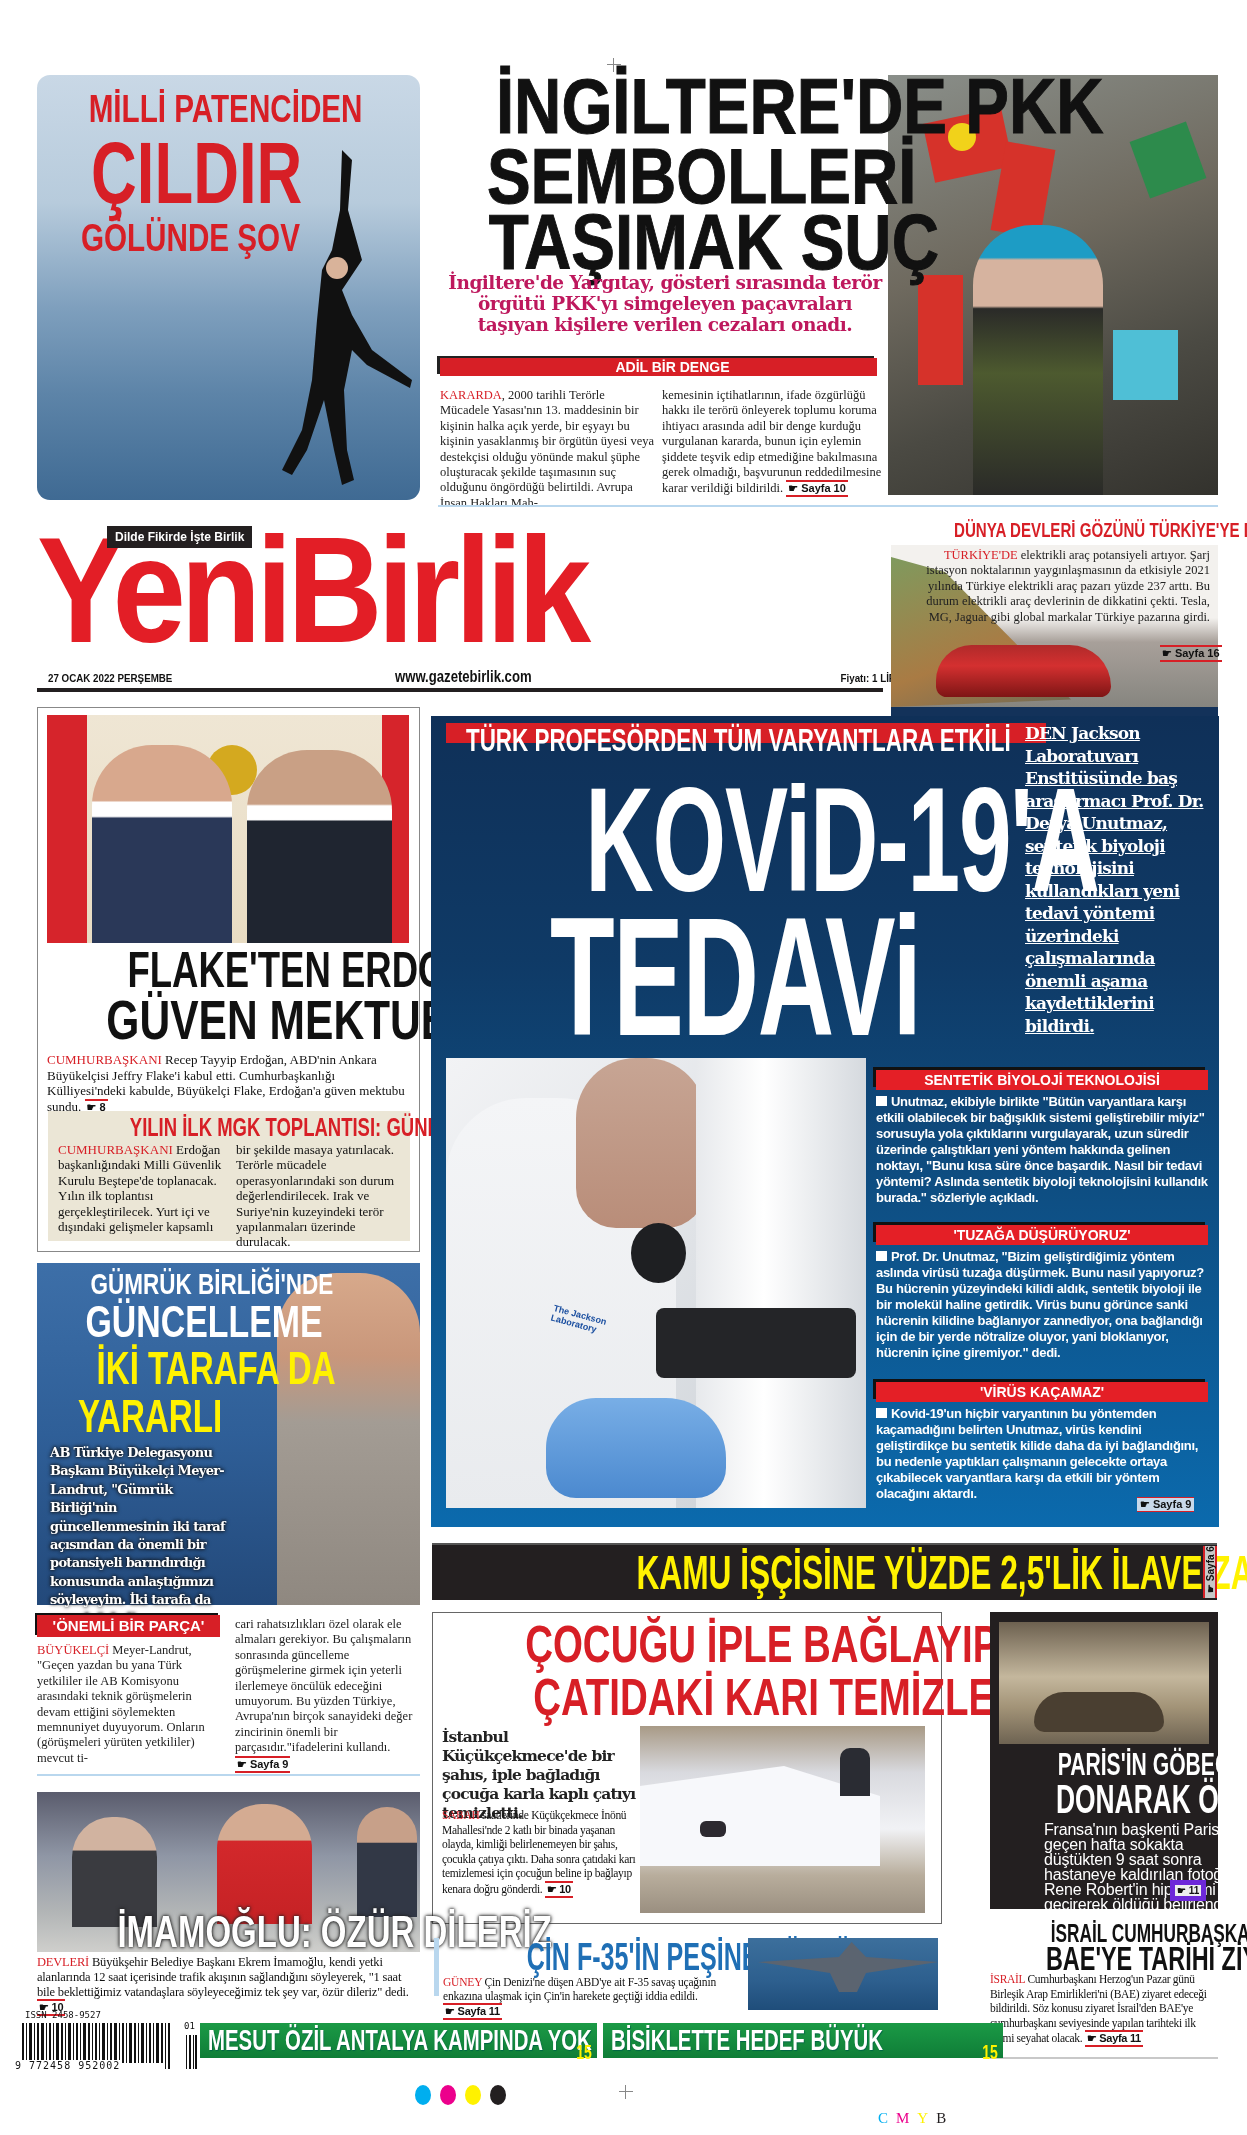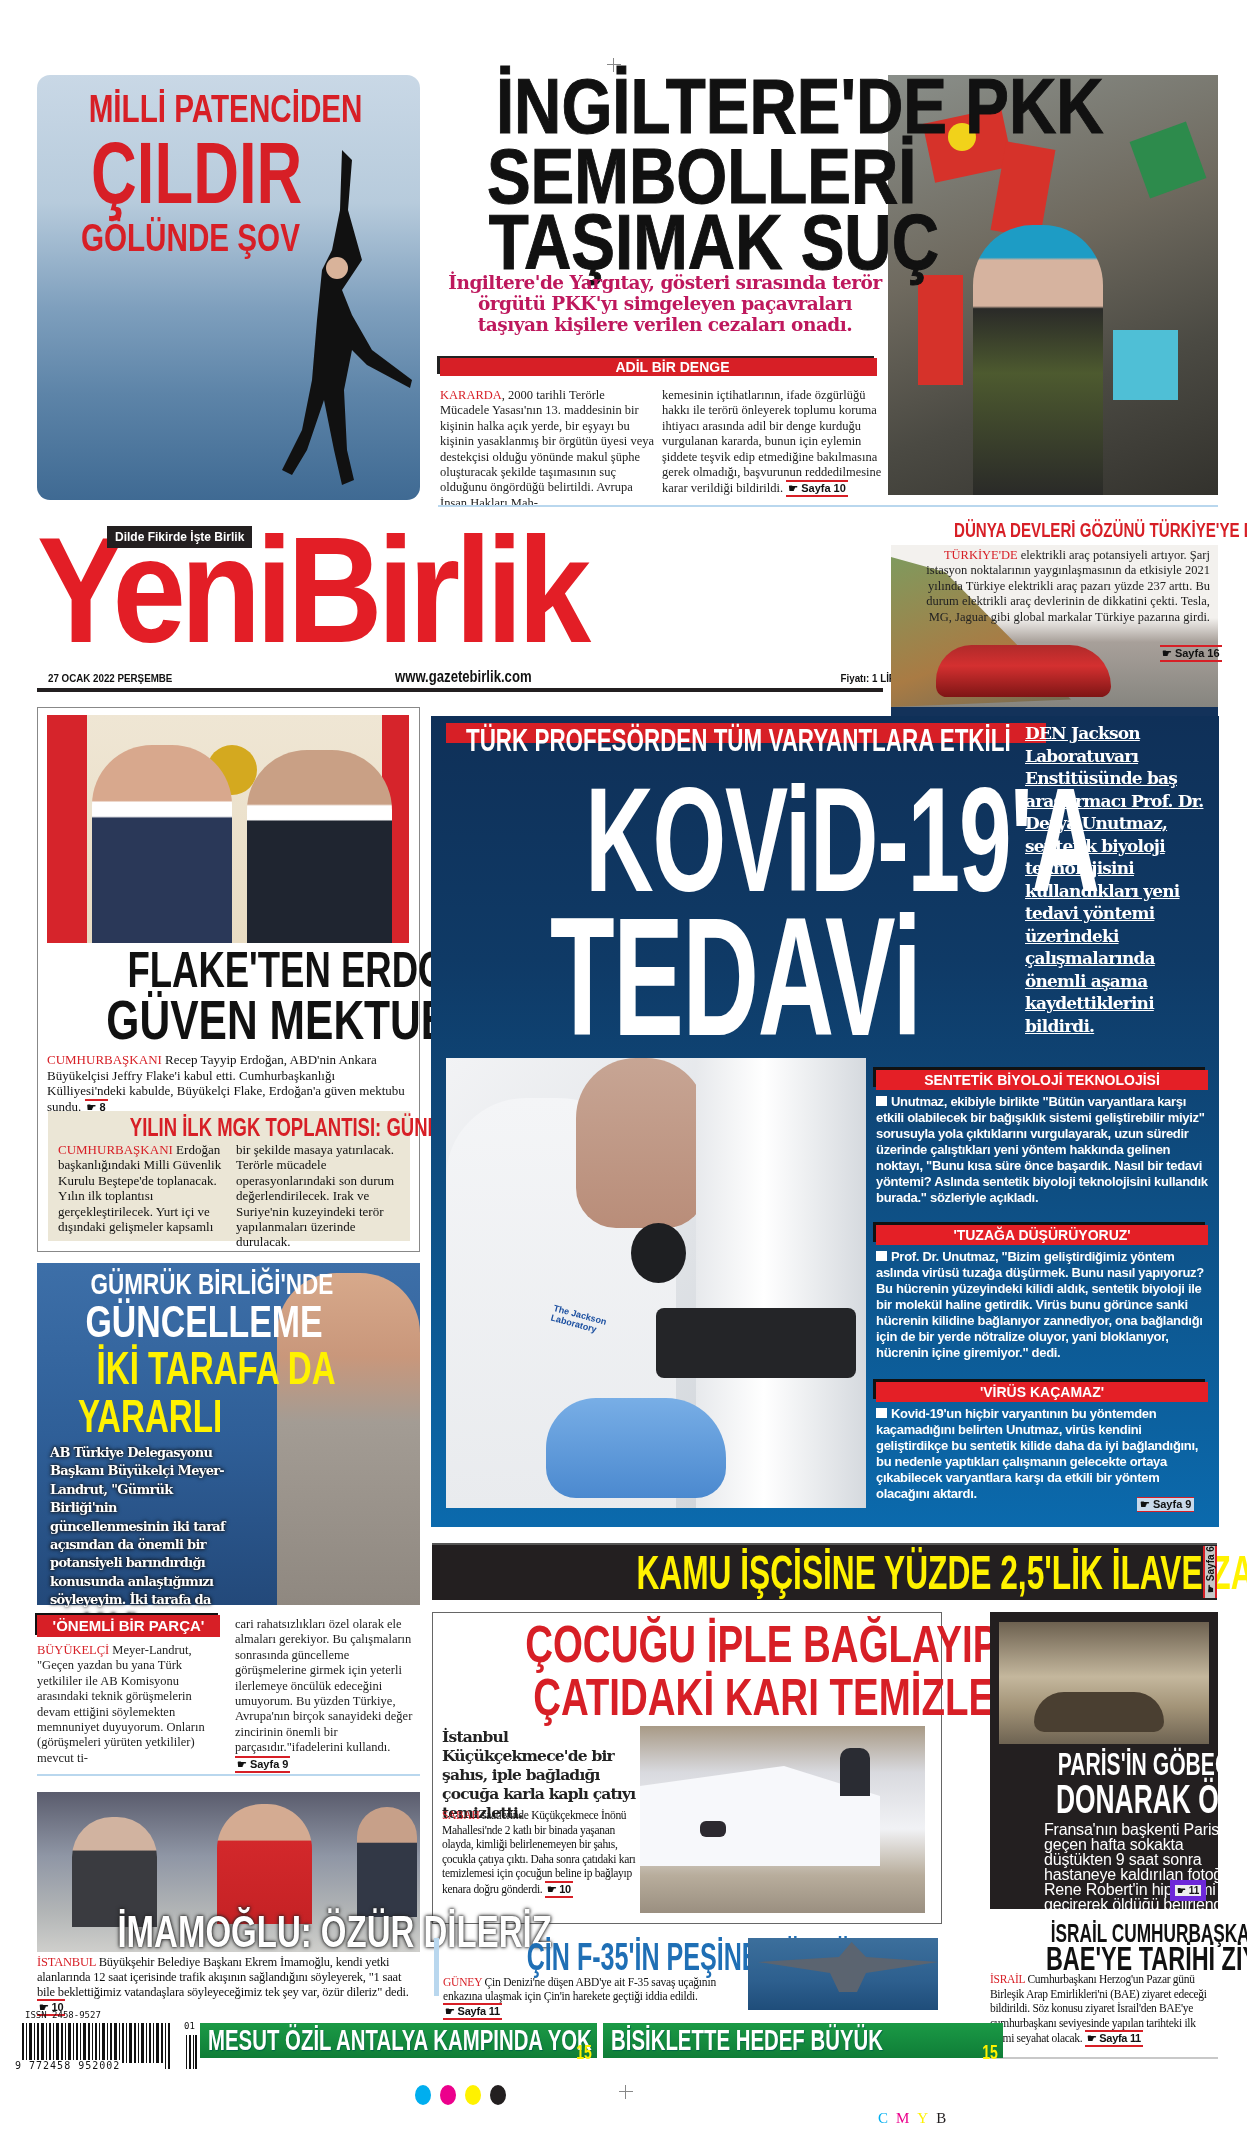--- a/index.html
+++ b/index.html
@@ -287,21 +287,21 @@
 <div class="abs" id="paris-h2">DONARAK ÖLDÜ</div>
 <div class="abs" id="paris-text">Fransa'nın başkenti Paris'te, geçen hafta sokakta düştükten 9 saat sonra hastaneye kaldırılan fotoğrafçı Rene Robert'in hipotermi geçirerek öldüğü belirlendi.</div>
 <div class="abs" id="paris-ref">☛ 11</div>
 
 <div class="abs photo" id="imam-photo">
   <div class="abs" style="left:35px; top:25px; width:85px; height:110px; background:linear-gradient(180deg,#d1b3a0 0%,#d1b3a0 30%,#3a3b40 31%,#3a3b40 100%); border-radius:40px 40px 0 0;"></div>
   <div class="abs" style="left:180px; top:12px; width:95px; height:120px; background:linear-gradient(180deg,#d4ab92 0%,#d4ab92 30%,#d3282b 31%,#c52225 100%); border-radius:45px 45px 0 0;"></div>
   <div class="abs" style="left:320px; top:15px; width:60px; height:110px; background:linear-gradient(180deg,#c7a089 0%,#c7a089 32%,#323846 33%,#323846 100%); border-radius:30px 30px 0 0;"></div>
 </div>
 <div class="abs" id="imam-title">İMAMOĞLU: ÖZÜR DİLERİZ</div>
-<div class="abs" id="imam-text"><span class="lead">İSTANBUL</span><span> Büyükşehir Belediye Başkanı Ekrem İmamoğlu, kendi yetki alanlarında 12 saat içerisinde trafik akışının sağlandığını söyleyerek, "1 saat bile beklettiğimiz vatandaşlara söyleyeceğimiz tek şey var, özür dileriz" dedi.</span> <span class="ref">☛ 10</span></div>
+<div class="abs" id="imam-text"><span class="lead">DEVLERİ</span><span> Büyükşehir Belediye Başkanı Ekrem İmamoğlu, kendi yetki alanlarında 12 saat içerisinde trafik akışının sağlandığını söyleyerek, "1 saat bile beklettiğimiz vatandaşlara söyleyeceğimiz tek şey var, özür dileriz" dedi.</span> <span class="ref">☛ 10</span></div>
 
 <div class="abs" id="f35-accent"></div>
 <div class="abs" id="f35-title">ÇİN F-35'İN PEŞİNE DÜŞTÜ</div>
 <div class="abs" id="f35-text"><span class="lead">GÜNEY</span><span> Çin Denizi'ne düşen ABD'ye ait F-35 savaş uçağının enkazına ulaşmak için Çin'in harekete geçtiği iddia edildi.</span> <span class="ref">☛ Sayfa 11</span></div>
 <div class="abs photo" id="f35-photo">
   <div id="f35-jet"></div>
 </div>
 
 <div class="abs" id="isr-h1">İSRAİL CUMHURBAŞKANI'NDAN</div>
 <div class="abs" id="isr-h2">BAE'YE TARİHİ ZİYARET</div>

